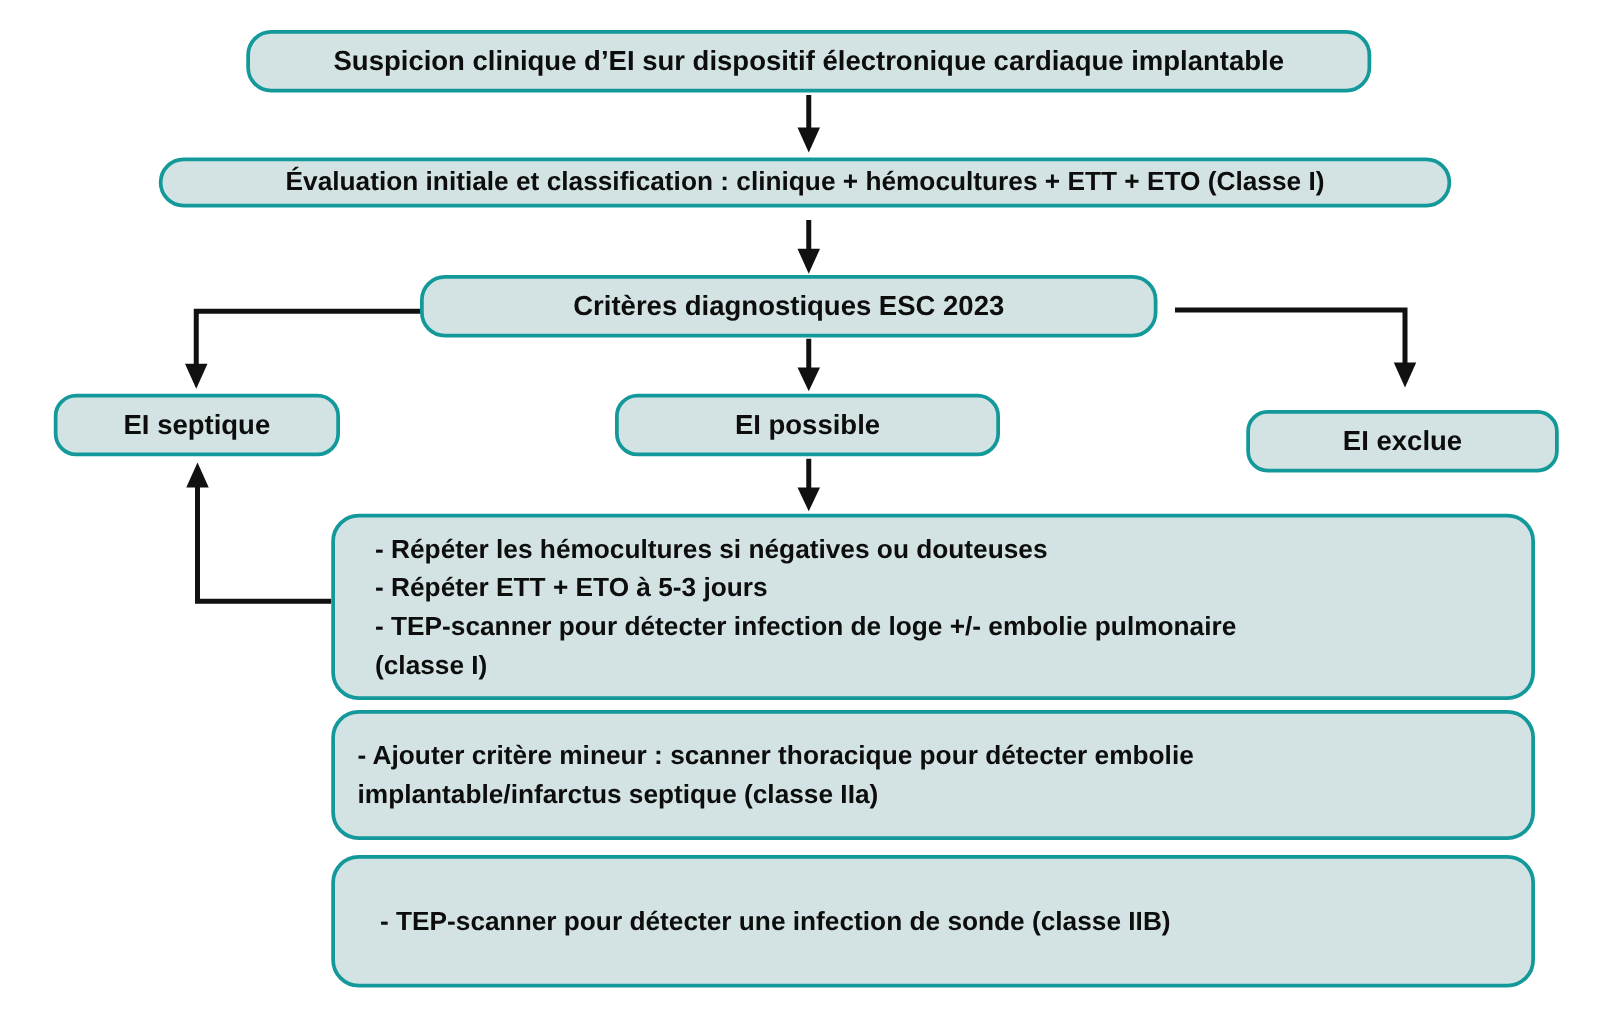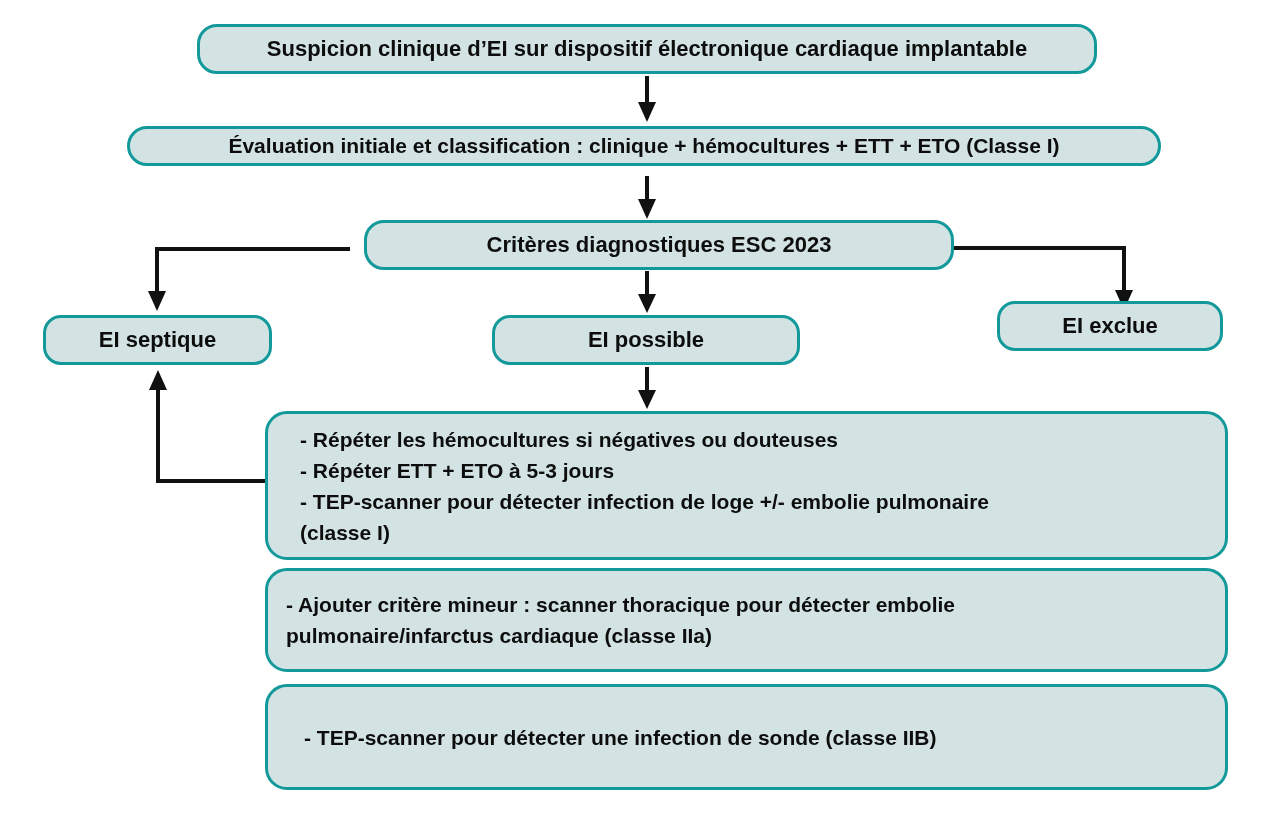--- a/index.html
+++ b/index.html
@@ -59,24 +59,24 @@
     font-size: 21px;
     line-height: 31px;
     font-weight: bold;
   }
   .fs22 { font-size: 22px; }
   .fs21 { font-size: 21px; }
 
   
   #node-suspicion   { left: 197px;  top: 24px;  width: 900px;  height: 50px; }
   #node-evaluation  { left: 127px;  top: 126px; width: 1034px; height: 40px; }
-  #node-criteria    { left: 364px;  top: 220px; width: 590px;  height: 50px; }
+  #node-criteria    { left: 336px;  top: 220px; width: 590px;  height: 50px; }
   #node-certaine    { left: 43px;   top: 315px; width: 229px;  height: 50px; }
   #node-possible    { left: 492px;  top: 315px; width: 308px;  height: 50px; }
-  #node-exclue      { left: 997px;  top: 301px; width: 226px;  height: 50px; }
+  #node-exclue      { left: 997px;  top: 328px; width: 250px;  height: 50px; border-radius: 17px; }
   #node-followup    { left: 265px;  top: 411px; width: 963px;  height: 149px; padding-left: 32px; }
   #node-minor       { left: 265px;  top: 568px; width: 963px;  height: 104px; }
   #node-lead        { left: 265px;  top: 684px; width: 963px;  height: 106px; padding-left: 36px; }
 </style>
 </head>
 <body>
 
 <div class="canvas">
 
   <svg class="connectors" width="1280" height="814" viewBox="0 0 1280 814" aria-hidden="true">
@@ -143,20 +143,20 @@
 
   <div class="node big" id="node-followup">
     <div class="line">- Répéter les hémocultures si négatives ou douteuses</div>
     <div class="line">- Répéter ETT + ETO à 5-3 jours</div>
     <div class="line">- TEP-scanner pour détecter infection de loge +/- embolie pulmonaire</div>
     <div class="line">(classe I)</div>
   </div>
 
   <div class="node big" id="node-minor">
     <div class="line">- Ajouter critère mineur : scanner thoracique pour détecter embolie</div>
-    <div class="line">pulmonaire/infarctus cardiaque (classe IIa)</div>
+    <div class="line">implantable/infarctus septique (classe IIa)</div>
   </div>
 
   <div class="node big" id="node-lead">
     <div class="line">- TEP-scanner pour détecter une infection de sonde (classe IIB)</div>
   </div>
 
 </div>
 
 </body></html>

